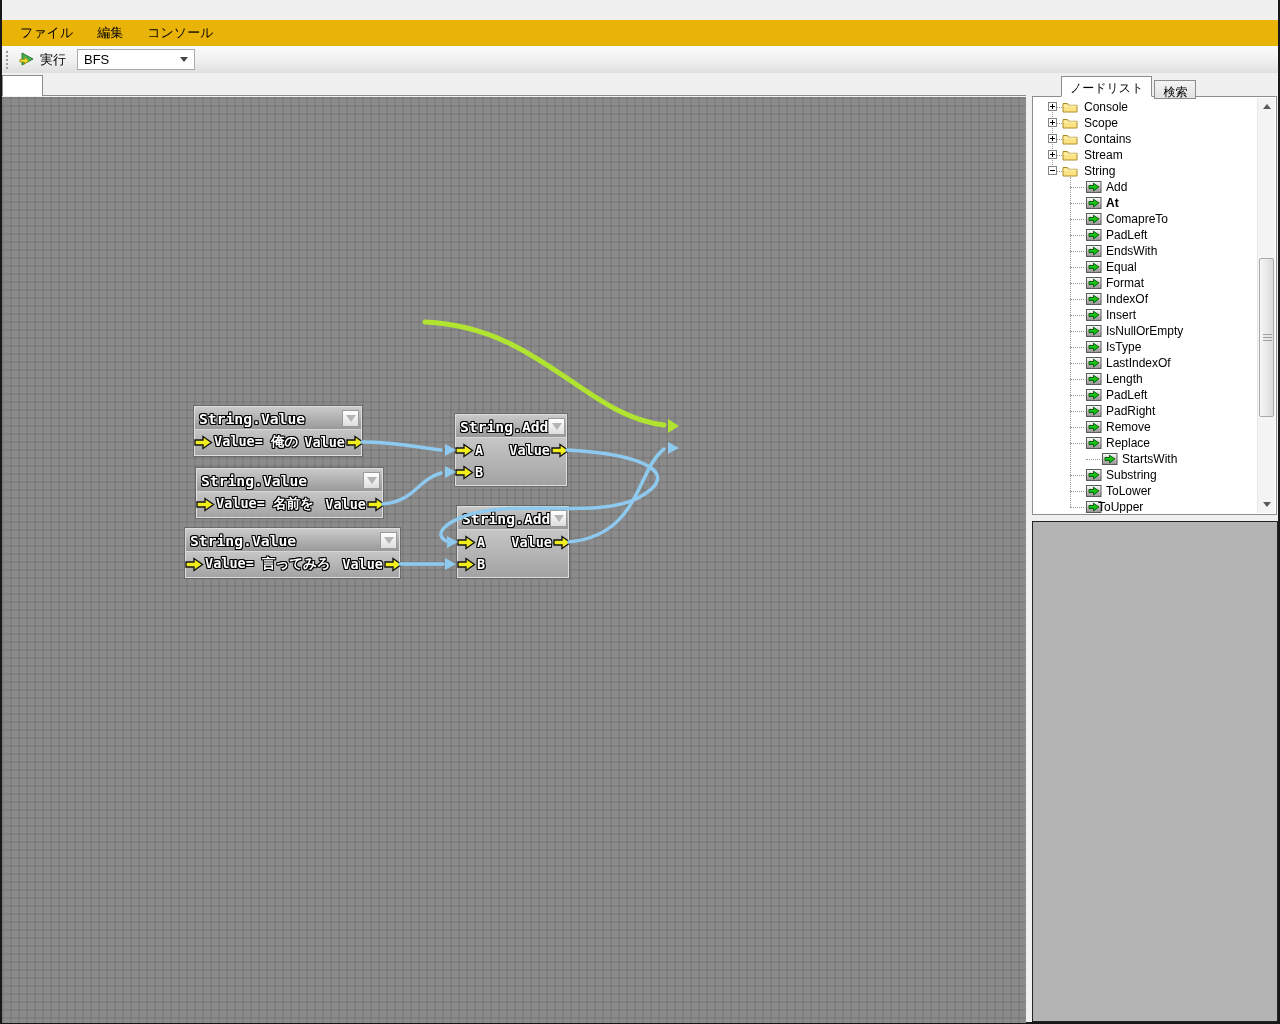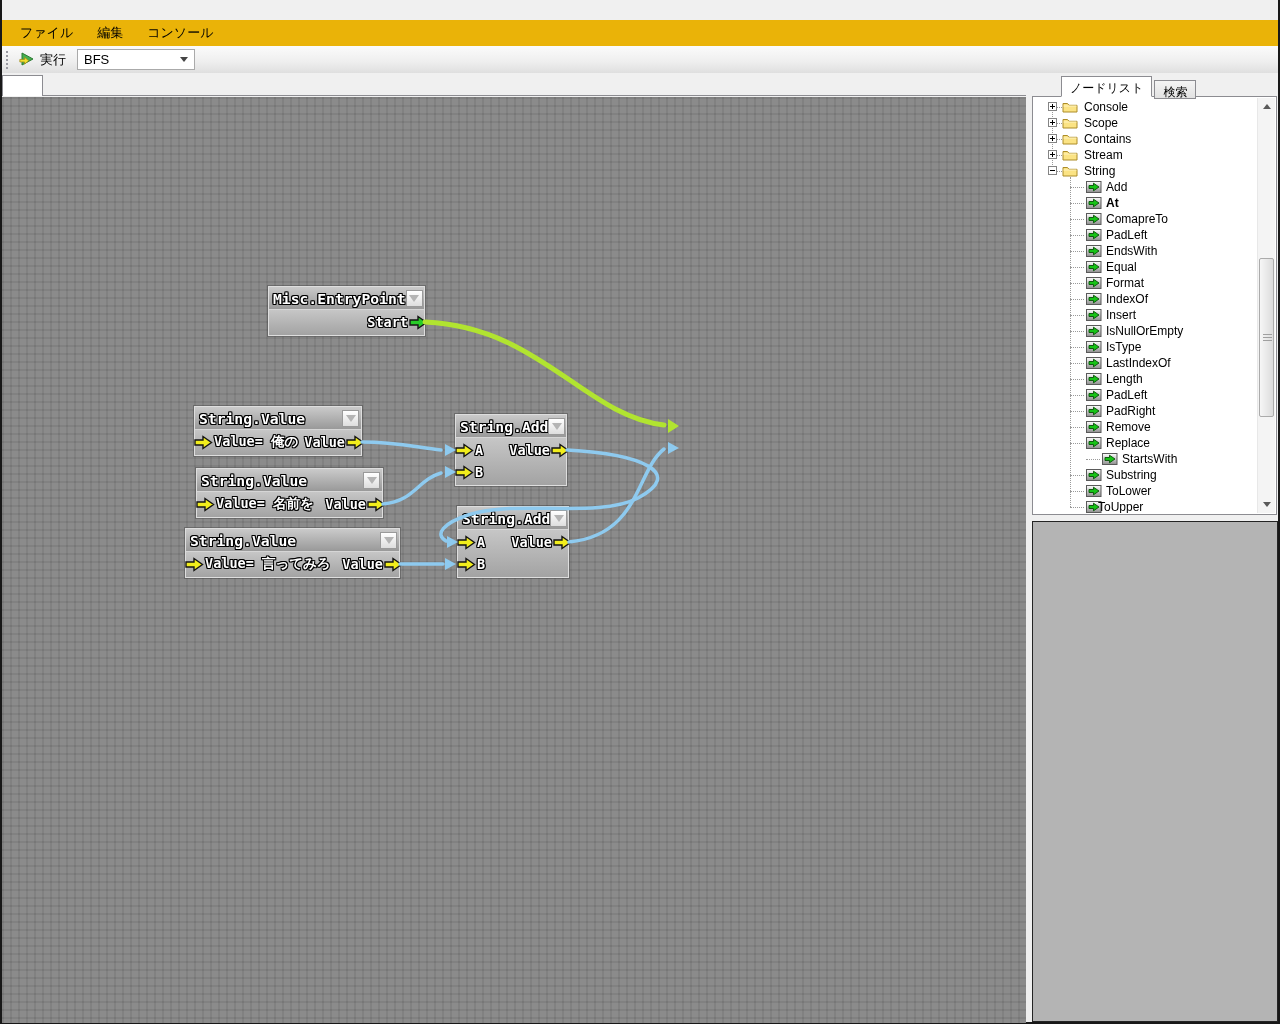--- a/index.html
+++ b/index.html
@@ -132,39 +132,20 @@
           <polygon points="443,347 454,353 443,359" fill="#8ecaef"></polygon>
           <path d="M381,407 C413,404 415,383 439,376" fill="none" stroke="#8ecaef" stroke-width="3.5" stroke-linecap="round"></path>
           <polygon points="443,369 454,375 443,381" fill="#8ecaef"></polygon>
           <path d="M565,353 C640,357 683,376 636,401 C596,422 513,402 466,418 C442,426 432,437 444,444" fill="none" stroke="#8ecaef" stroke-width="3.5" stroke-linecap="round"></path>
           <polygon points="445,439 456,445 445,451" fill="#8ecaef"></polygon>
           <path d="M398,467 C416,467 426,467 441,467" fill="none" stroke="#8ecaef" stroke-width="3.5" stroke-linecap="round"></path>
           <polygon points="443,461 454,467 443,473" fill="#8ecaef"></polygon>
           <path d="M567,445 C638,438 634,374 662,352" fill="none" stroke="#8ecaef" stroke-width="3.5" stroke-linecap="round"></path>
           <polygon points="666,345 677,351 666,357" fill="#8ecaef"></polygon>
         </svg>
-    <div class="fs-node" style="left: 266px; top: 189px; width: 157px;">
-          <div class="fs-title">
-            <div class="fs-title-text">Misc.EntryPoint</div>
-            <div class="dd-btn">
-              <div class="dd-tri"></div>
-            </div>
-          </div>
-          <div class="fs-body">
-            <div class="fs-row">
-              <div class="spacer"></div>
-              <div class="lbl-out">Start</div>
-              <div class="pin out">
-                <svg width="19" height="15" viewBox="0 0 19 15">
-                  <path d="M1 5 H9 V1.5 L17.5 7.5 L9 13.5 V10 H1 Z" fill="#27cd27" stroke="#151515" stroke-width="1.4"></path>
-                </svg>
-              </div>
-            </div>
-          </div>
-        </div>
         <div class="fs-node" style="left: 192px; top: 309px; width: 168px;">
           <div class="fs-title">
             <div class="fs-title-text">String.Value</div>
             <div class="dd-btn">
               <div class="dd-tri"></div>
             </div>
           </div>
           <div class="fs-body">
             <div class="fs-row">
               <div class="pin in">

